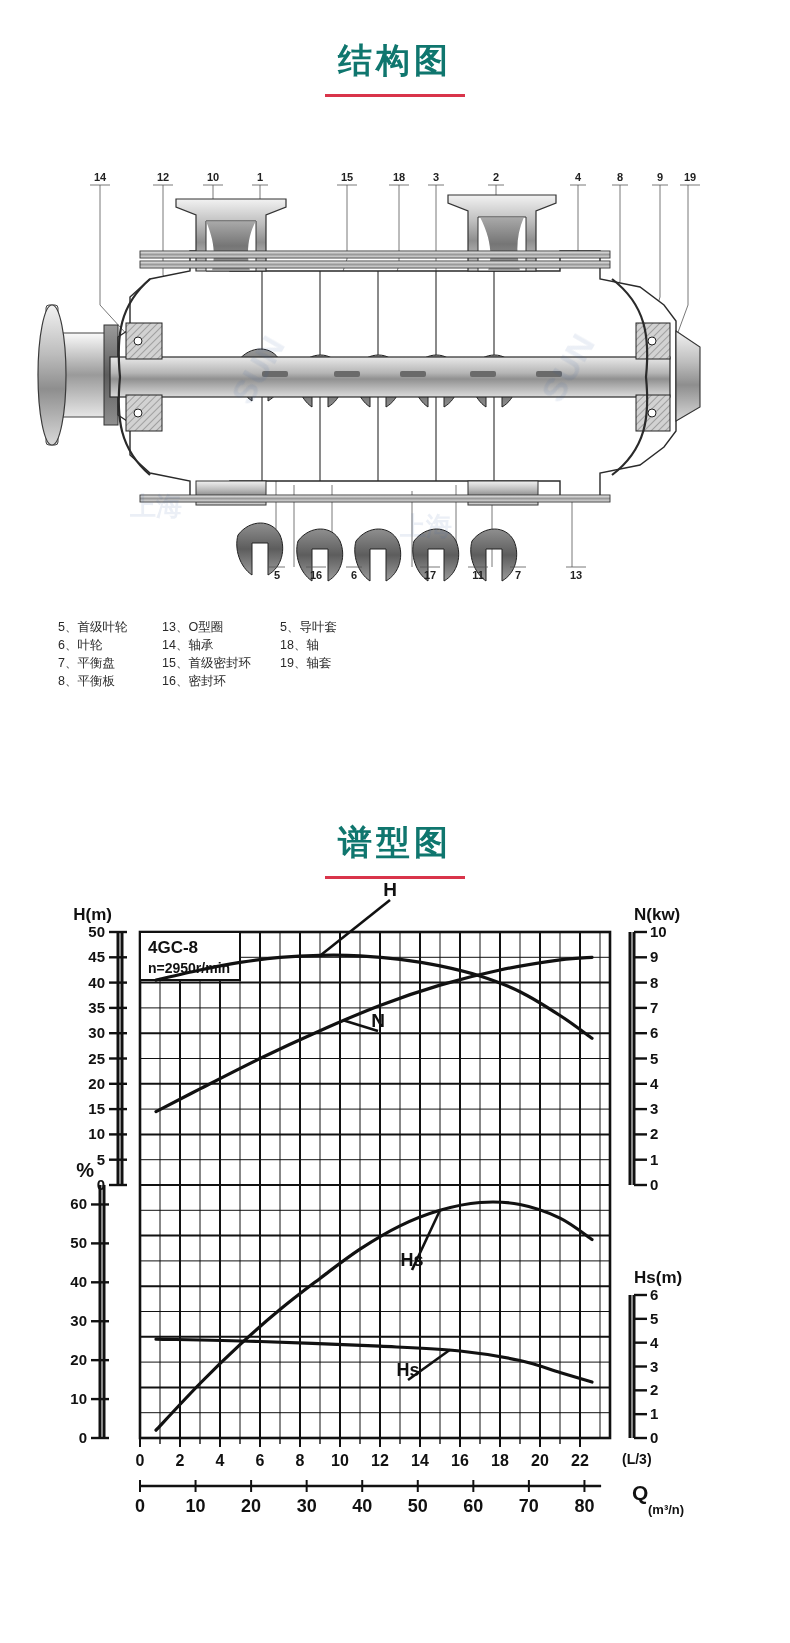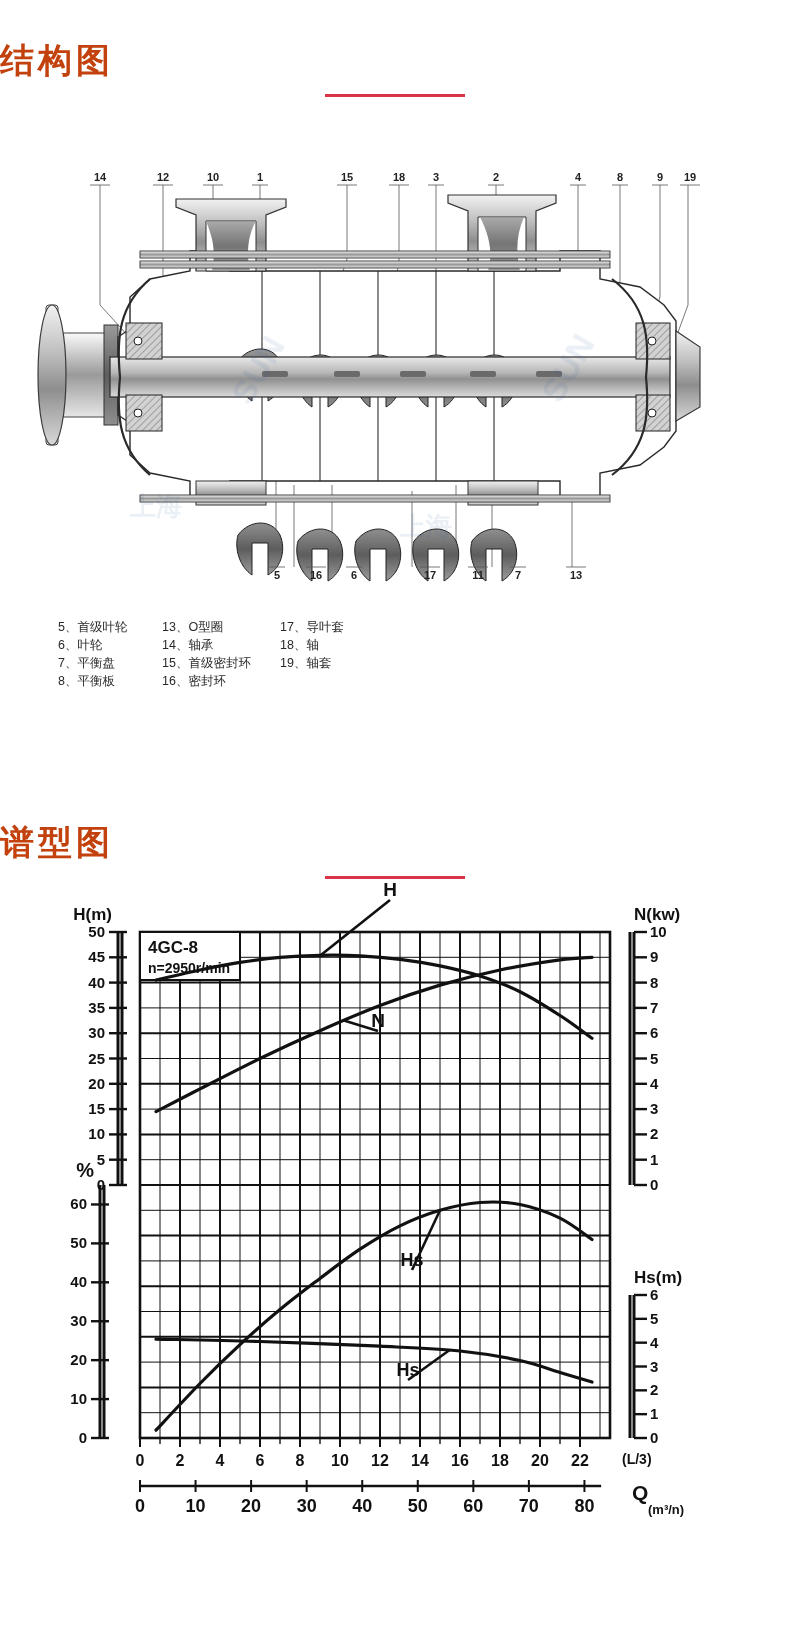--- a/index.html
+++ b/index.html
@@ -1,18 +1,18 @@
 <!DOCTYPE html>
 <html><head>
 <meta charset="utf-8">
 <style>
   html,body{margin:0;padding:0;background:#ffffff;}
   body{width:790px;height:1643px;position:relative;font-family:"Liberation Sans","DejaVu Sans",sans-serif;color:#1a1a1a;overflow:hidden;}
 
-  .section-title{font-size:34px;font-weight:bold;letter-spacing:4px;color:#c2410c;}
+  .section-title{text-align:center;font-size:34px;font-weight:bold;letter-spacing:4px;color:#0f766e;}
   .title-rule{width:140px;height:3px;background:#d9344a;margin:10px auto 0 auto;}
 
   #structure-title-wrap{position:absolute;left:0;top:38px;width:790px;}
   #spectrum-title-wrap{position:absolute;left:0;top:792px;width:790px;margin-top:28px;}
 
   
   #structure-figure{position:absolute;left:0;top:155px;width:790px;height:440px;}
   #structure-svg{display:block;}
 
   
@@ -272,21 +272,21 @@
     <div class="part-item">7、平衡盘</div>
     <div class="part-item">8、平衡板</div>
   </div>
   <div>
     <div class="part-item">13、O型圈</div>
     <div class="part-item">14、轴承</div>
     <div class="part-item">15、首级密封环</div>
     <div class="part-item">16、密封环</div>
   </div>
   <div>
-    <div class="part-item">17、导叶套</div>
+    <div class="part-item">5、导叶套</div>
     <div class="part-item">18、轴</div>
     <div class="part-item">19、轴套</div>
   </div>
 </div>
 
 <div id="spectrum-title-wrap">
   <div class="section-title">谱型图</div>
   <div class="title-rule"></div>
 </div>
 

